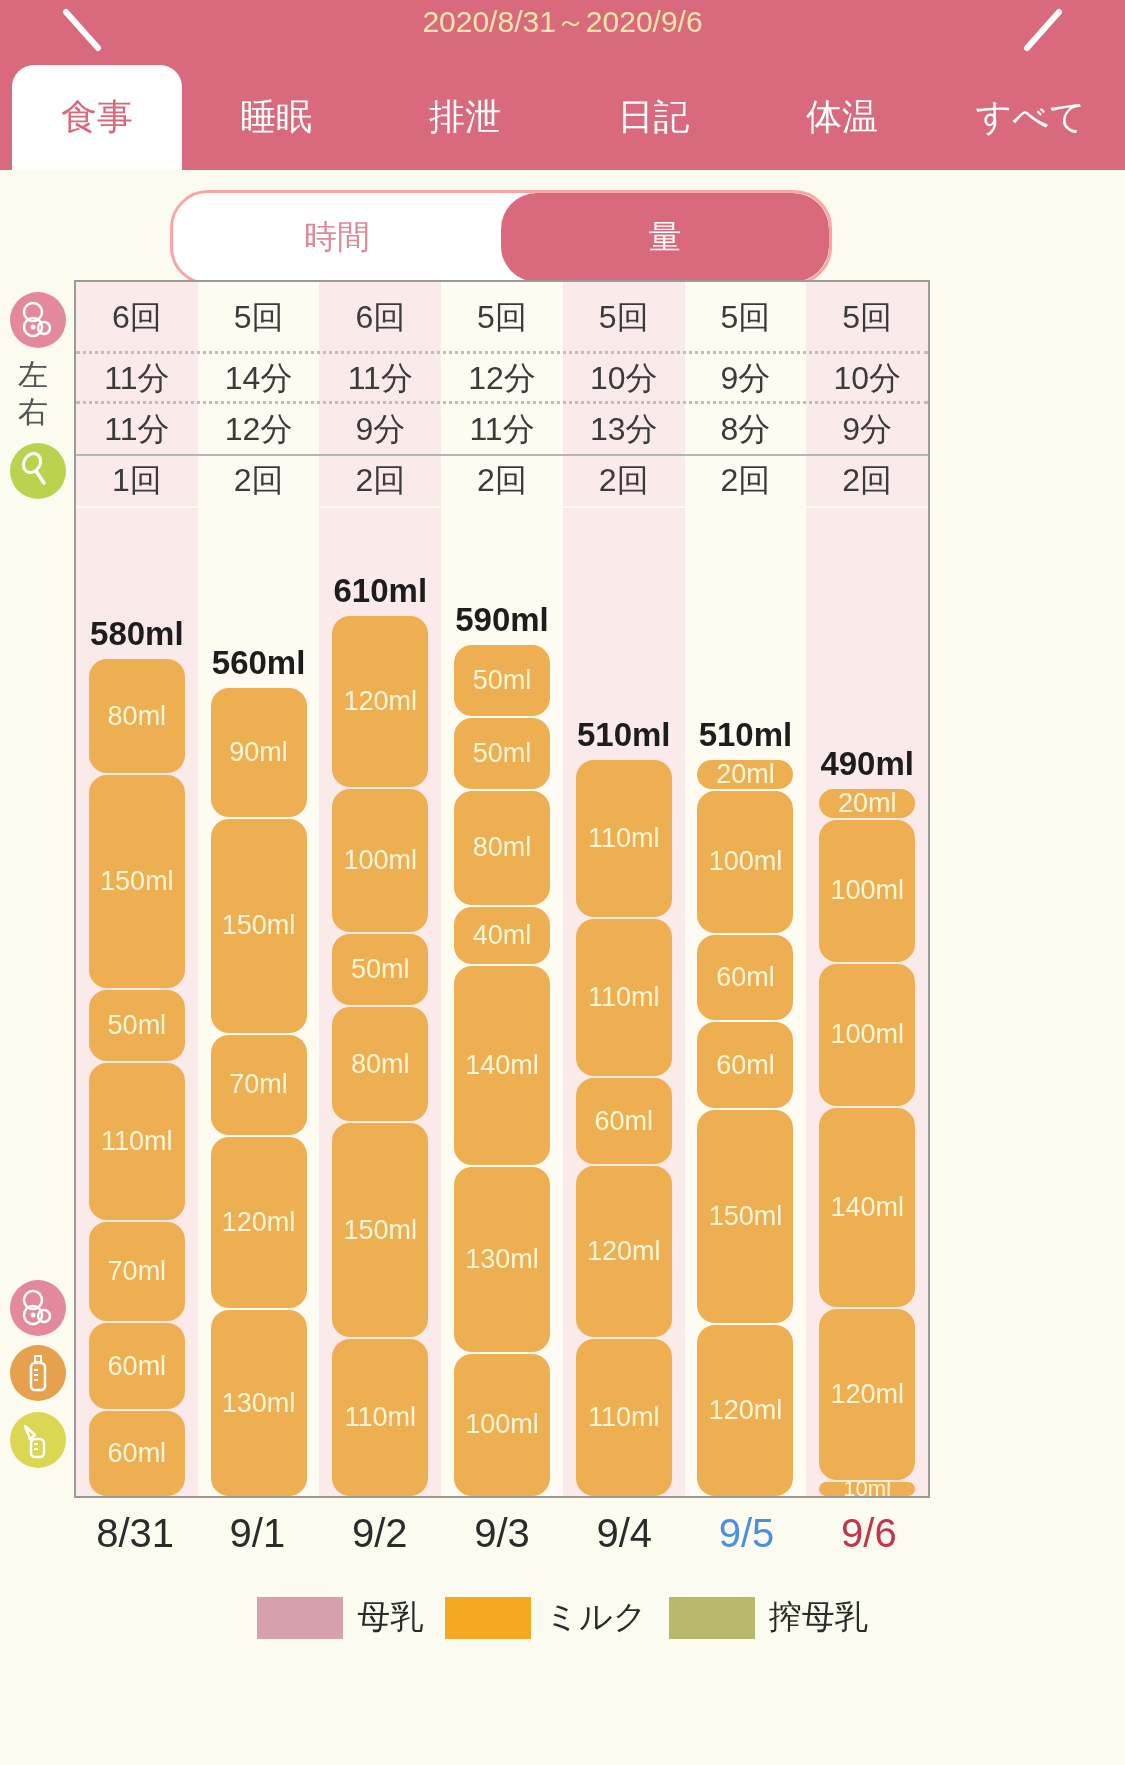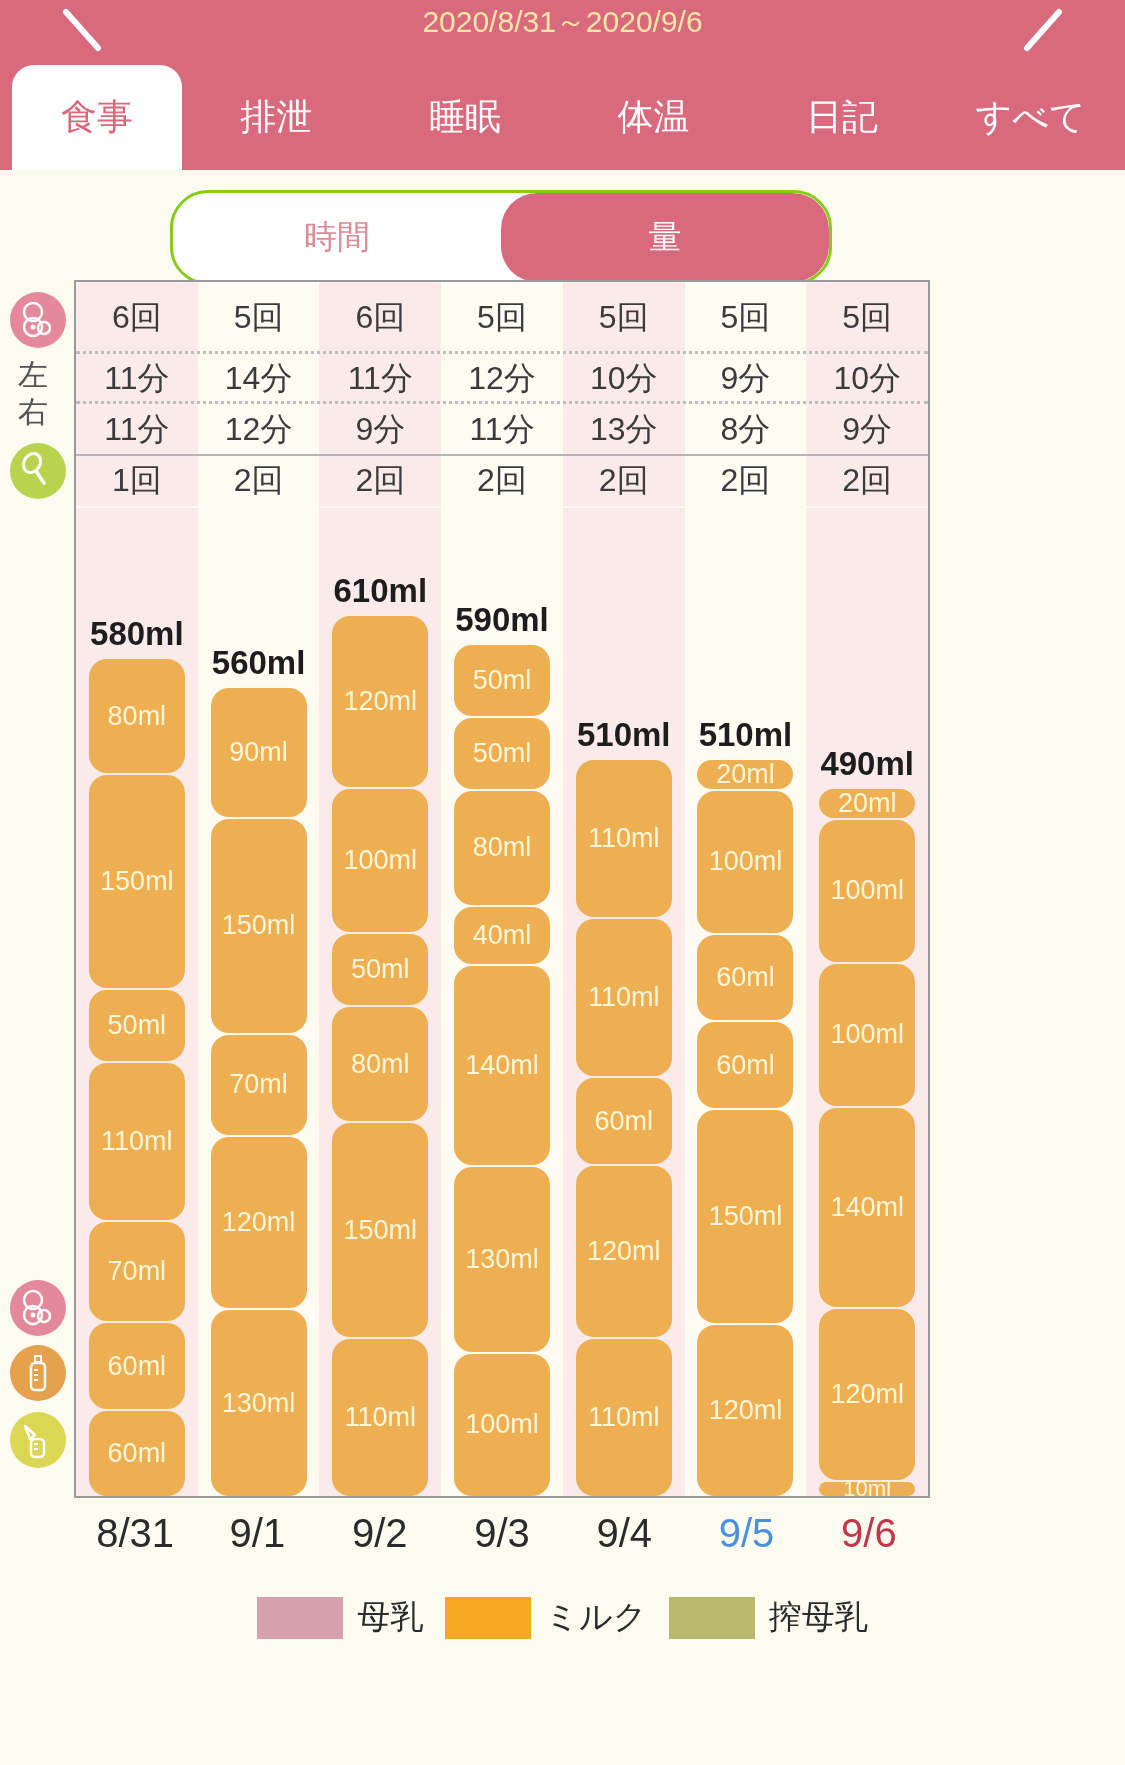--- a/index.html
+++ b/index.html
@@ -48,21 +48,21 @@
     background: #ffffff;
     color: #d9697c;
     border-radius: 22px 22px 0 0;
   }
   .tab:first-child { max-width: 170px; margin-left: 12px; }
 
   
   .segment-wrap {
     position: absolute; top: 190px; left: 170px;
     width: 662px; height: 95px;
-    border: 3px solid #84cc16;
+    border: 3px solid #fca5a5;
     border-radius: 38px;
     background: #ffffff;
     display: flex;
     overflow: hidden;
   }
   .segment {
     flex: 1 1 0;
     display: flex; align-items: center; justify-content: center;
     font-size: 33px;
     color: #dd8a97;
@@ -205,24 +205,24 @@
   </div>
   <div class="arrow arrow-right">
     <svg width="54" height="54" viewBox="0 0 54 54">
       <path d="M46 8 L14 44" stroke="#ffffff" stroke-width="6" fill="none" stroke-linecap="round"></path>
     </svg>
   </div>
   <div class="header-title">2020/8/31～2020/9/6</div>
 
   <div class="tabs">
     <div class="tab active">食事</div>
+    <div class="tab">睡眠</div>
     <div class="tab">排泄</div>
-    <div class="tab">睡眠</div>
+    <div class="tab">日記</div>
     <div class="tab">体温</div>
-    <div class="tab">日記</div>
     <div class="tab">すべて</div>
   </div>
 </div>
 
 <div class="segment-wrap">
   <div class="segment">時間</div>
   <div class="segment active">量</div>
 </div>
 
 <div class="side-icon" style="top:292px">

